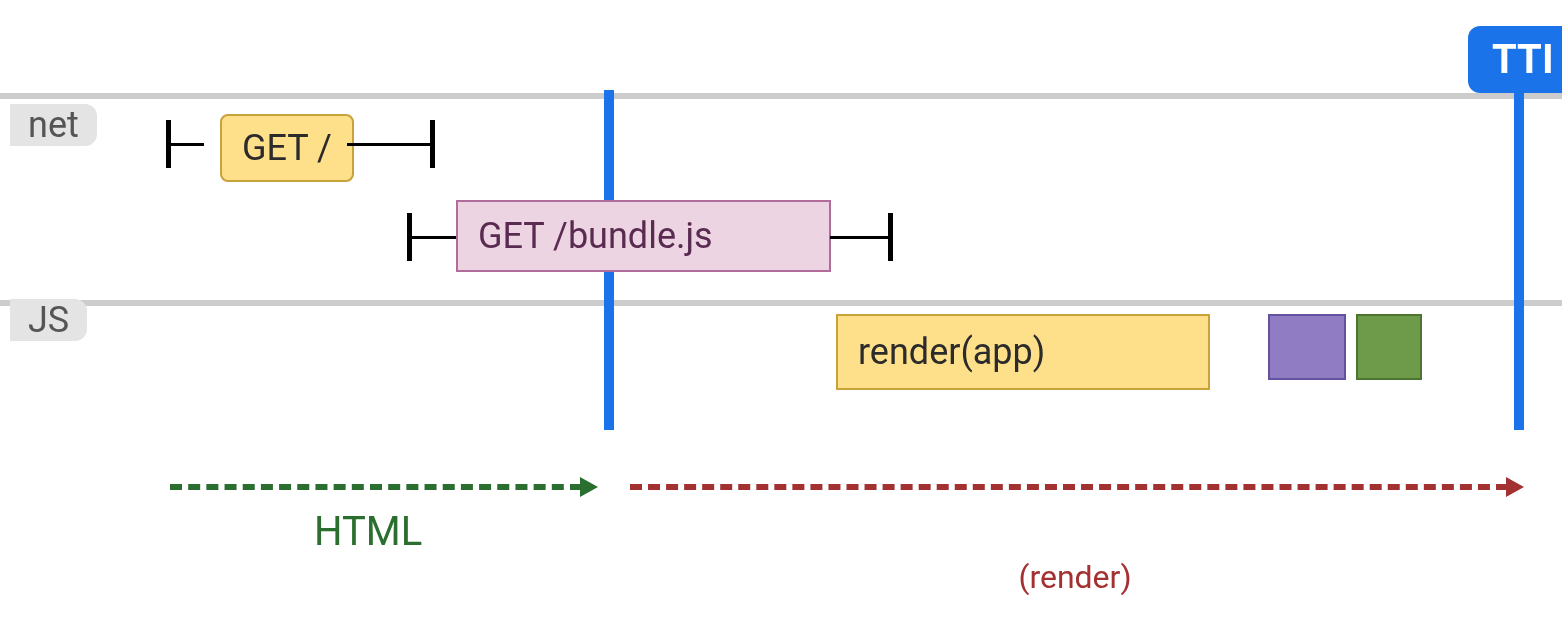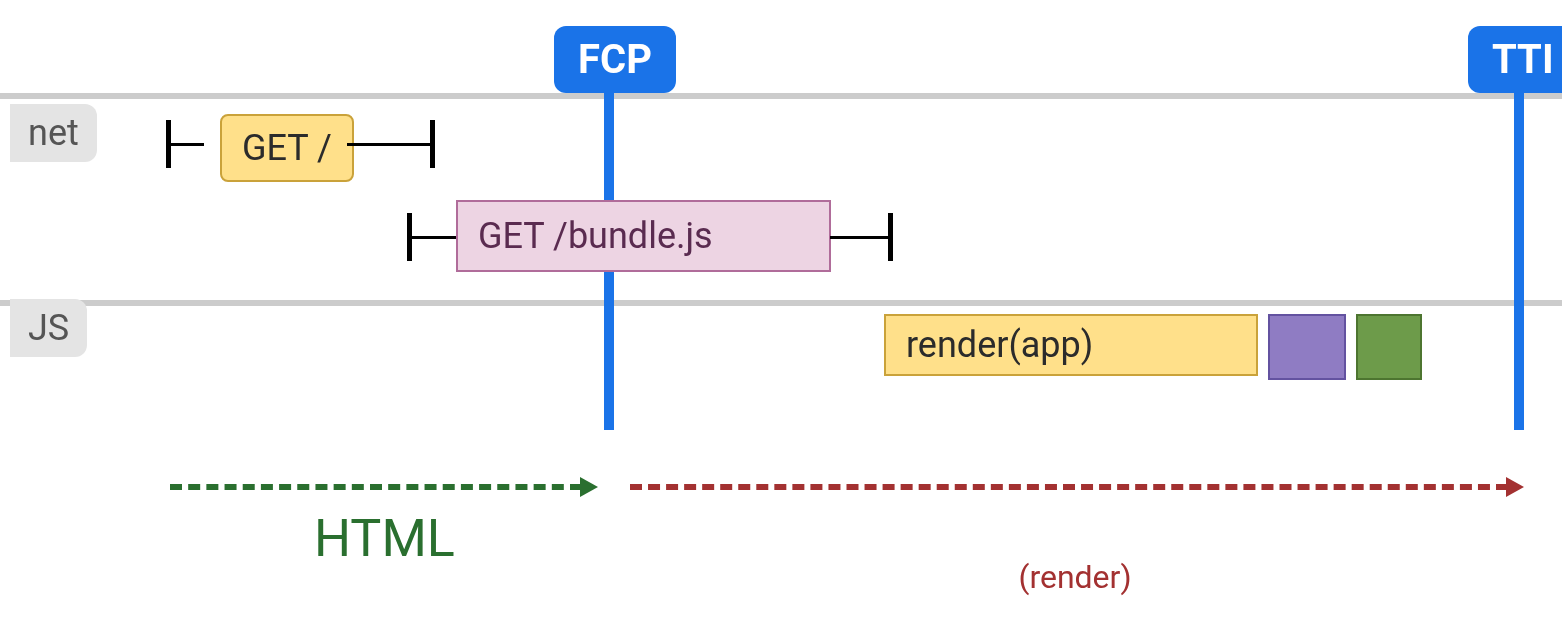--- a/index.html
+++ b/index.html
@@ -21,21 +21,21 @@
     height: 6px;
     background: #ccc;
     left: 0;
     right: 0;
   }
   .lane-label {
     position: absolute;
     background: #e4e4e4;
     color: #555;
     font-size: 36px;
-    padding: 8px 18px;
+    padding: 0 18px;
     border-radius: 0 12px 12px 0;
     left: 10px;
   }
   .marker-badge {
     position: absolute;
     background: #1a73e8;
     color: #fff;
     font-size: 40px;
     font-weight: 700;
     padding: 10px 24px;
@@ -86,21 +86,21 @@
     position: absolute;
     width: 0; height: 0;
     border-top: 10px solid transparent;
     border-bottom: 10px solid transparent;
     border-left: 18px solid;
   }
   .arrow-head.green { border-left-color: #2a6f2f; }
   .arrow-head.red   { border-left-color: #a33131; }
   .phase-label {
     position: absolute;
-    font-size: 52px;
+    font-size: 40px;
     text-align: left;
   }
   .phase-label.green { color: #2a6f2f; }
   .phase-label.red   { color: #a33131; }
   .phase-sub {
     position: absolute;
     font-size: 32px;
     text-align: center;
   }
   .phase-sub.green { color: #2a6f2f; }
@@ -110,39 +110,38 @@
 <body>
 
 <div class="diagram">
 
   <div class="hline" style="top:93px;"></div>
   <div class="hline" style="top:300px;"></div>
 
   <div class="vline" style="left:604px;"></div>
   <div class="vline" style="left:1514px;"></div>
 
-  <div class="marker-badge" style="left:554px;">FCP</div>
   <div class="marker-badge" style="left:1468px;">TTI</div>
 
   <div class="lane-label" style="top:104px;">net</div>
   <div class="lane-label" style="top:299px;">JS</div>
 
   <div class="tick" style="left:166px; top:120px;"></div>
   <div class="whisker" style="left:168px; top:143px; width:36px;"></div>
   <div class="block yellow" style="left:220px; top:114px; height:68px;border-radius:8px;">GET /</div>
   <div class="whisker" style="left:347px; top:143px; width:86px;"></div>
   <div class="tick" style="left:430px; top:120px;"></div>
 
   <div class="tick" style="left:407px; top:213px;"></div>
   <div class="whisker" style="left:409px; top:236px; width:48px;"></div>
   <div class="block pink" style="left:456px; top:200px; height:72px; width:375px;">GET /bundle.js</div>
   <div class="whisker" style="left:830px; top:236px; width:60px;"></div>
   <div class="tick" style="left:888px; top:213px;"></div>
 
-  <div class="block yellow" style="left:884px; top:314px; height:62px; width:374px;">render(app)</div>
+  <div class="block yellow" style="left:836px; top:314px; height:76px; width:374px;">render(app)</div>
   <div class="block purple" style="left:1268px; top:314px; height:66px; width:78px;"></div>
   <div class="block green" style="left:1356px; top:314px; height:66px; width:66px;"></div>
 
   <div class="dashed-arrow green" style="left:170px; top:484px; width:412px;"></div>
   <div class="arrow-head green" style="left:580px; top:477px;"></div>
 
   <div class="dashed-arrow red" style="left:630px; top:484px; width:878px;"></div>
   <div class="arrow-head red" style="left:1506px; top:477px;"></div>
 
   <div class="phase-label green" style="left:314px; top:508px;">HTML</div>

